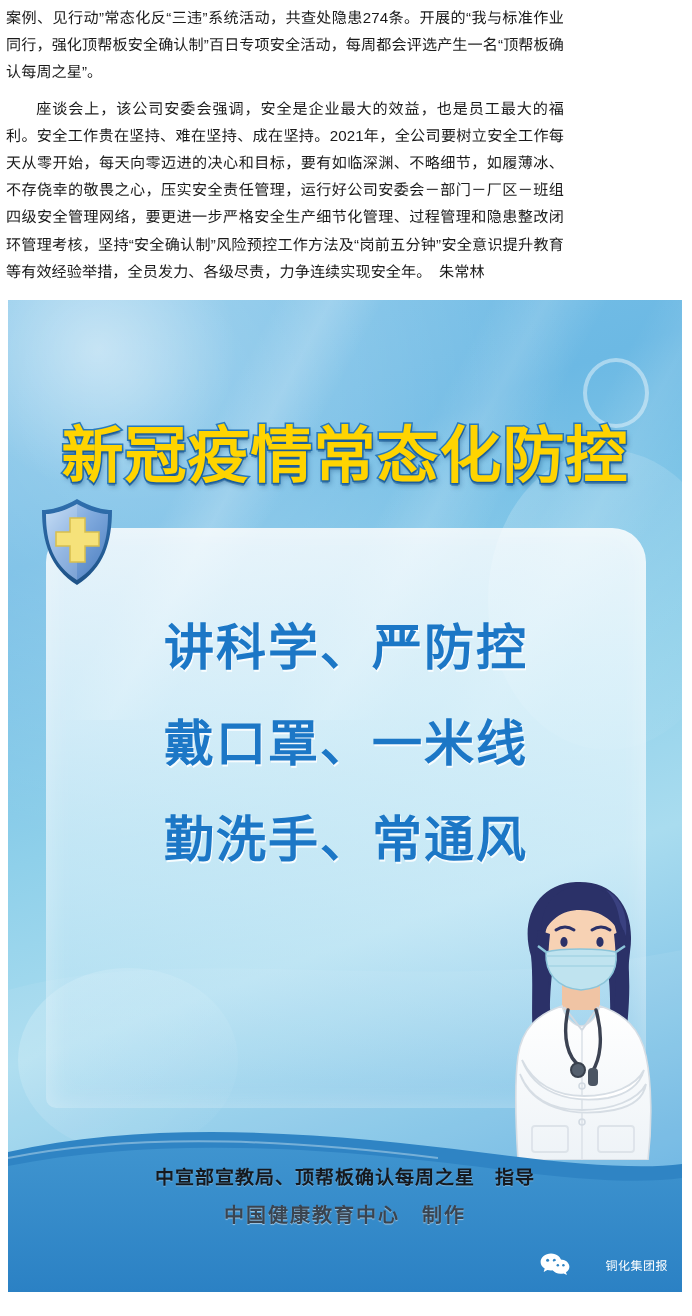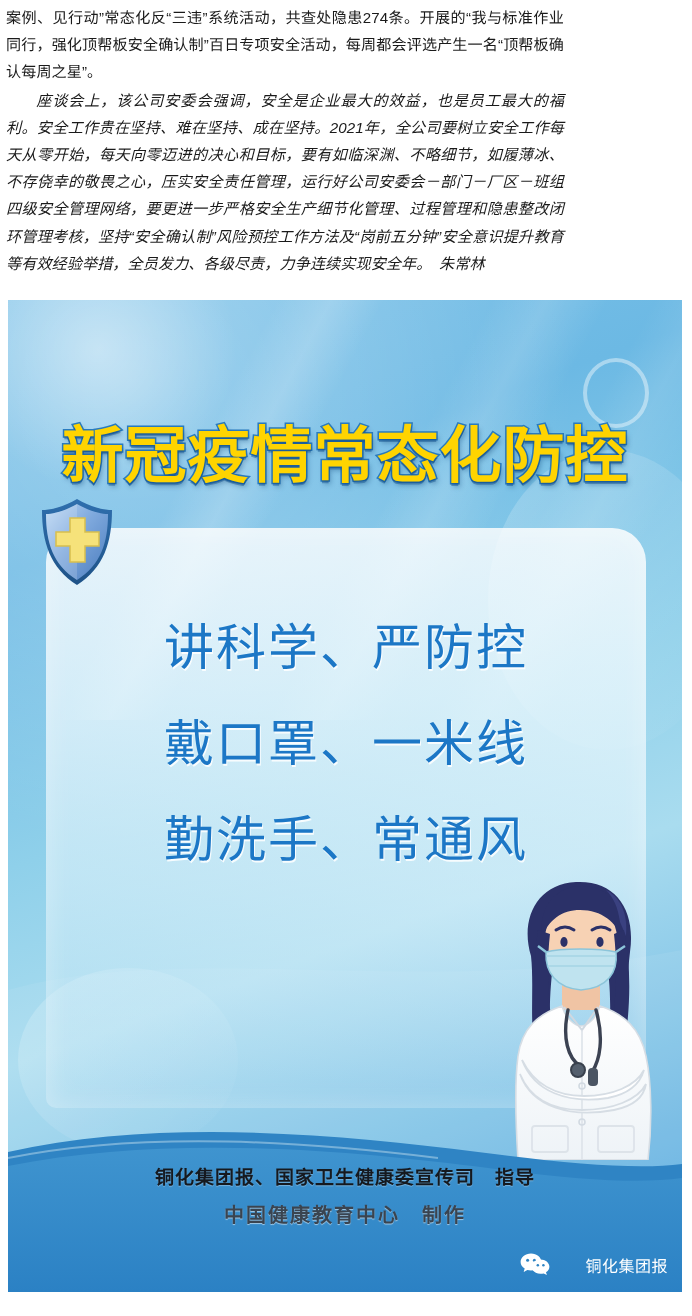--- a/index.html
+++ b/index.html
@@ -29,21 +29,21 @@
   }
   .para{
     font-size:15.1px;
     line-height:27.2px;
     letter-spacing:0.1px;
     text-align:justify;
     text-justify:inter-ideograph;
     margin:0;
     color:#1a1a1a;
   }
-  .para.indent{ text-indent:2em; margin-top:1px;font-style:italic; }
+  .para.indent{ text-indent:2em; margin-top:9px; }
 
   
   .poster{
     position:absolute;
     left:8px;
     top:300px;
     width:674px;
     height:992px;
     overflow:hidden;
     background:
@@ -118,21 +118,21 @@
   }
 
   .slogans{
     position:absolute;
     left:38px; top:300px;
     width:600px;
   }
   .slogan-line{
     font-family:"DejaVu Sans","Liberation Sans",sans-serif;
     font-size:50px;
-    font-weight:normal;
+    font-weight:bold;
     color:#1C77C6;
     letter-spacing:2px;
     line-height:96px;
     text-align:center;
     white-space:nowrap;
     text-shadow:1px 2px 0 rgba(255,255,255,.85);
   }
 
   
   .doctor{
@@ -179,21 +179,21 @@
   .wechat-badge{
     position:absolute;
     right:14px; top:952px;
     display:flex;
     align-items:center;
     gap:7px;
     color:#ffffff;
   }
   .wechat-badge .wc-label{
     font-family:Liberation Serif, serif;
-    font-size:16px;
+    font-size:12px;
     letter-spacing:.5px;
     white-space:nowrap;
     color:#ffffff;
     margin-left:28px;
   }
 </style>
 </head>
 <body>
 
 <div class="page">
@@ -316,21 +316,21 @@
           <stop offset="0%" stop-color="#3f94cf"></stop>
           <stop offset="100%" stop-color="#2b81c4"></stop>
         </linearGradient>
       </defs>
       <path d="M0 40 C 150 6, 330 22, 470 40 C 560 52, 630 58, 674 52 L674 180 L0 180 Z" fill="#2f84c4"></path>
       <path d="M0 54 C 160 22, 340 38, 480 56 C 566 68, 632 72, 674 66 L674 180 L0 180 Z" fill="url(#wv1)"></path>
       <path d="M0 46 C 140 18, 300 30, 430 46" fill="none" stroke="#cfe6f2" stroke-width="2" opacity="0.45"></path>
     </svg>
 
     <div class="credits">
-      <div class="credit-main">铜化集团报、国家卫生健康委宣传司　指导</div>
+      <div class="credit-main">中宣部宣教局、顶帮板确认每周之星　指导</div>
       <div class="credit-sub">中国健康教育中心　制作</div>
     </div>
 
     <div class="wechat-badge">
       <svg width="30" height="26" viewBox="0 0 30 26">
         <path d="M11 1.5 C 5.2 1.5, 0.6 5.3, 0.6 10 C 0.6 12.7, 2.2 15.1, 4.7 16.6
                  L 3.6 20 L 7.4 18.1 C 8.5 18.4, 9.7 18.5, 11 18.5
                  C 16.8 18.5, 21.4 14.7, 21.4 10 C 21.4 5.3, 16.8 1.5, 11 1.5 Z" fill="#ffffff"></path>
         <circle cx="7.6" cy="8.2" r="1.5" fill="#2f84c4"></circle>
         <circle cx="14.4" cy="8.2" r="1.5" fill="#2f84c4"></circle>

